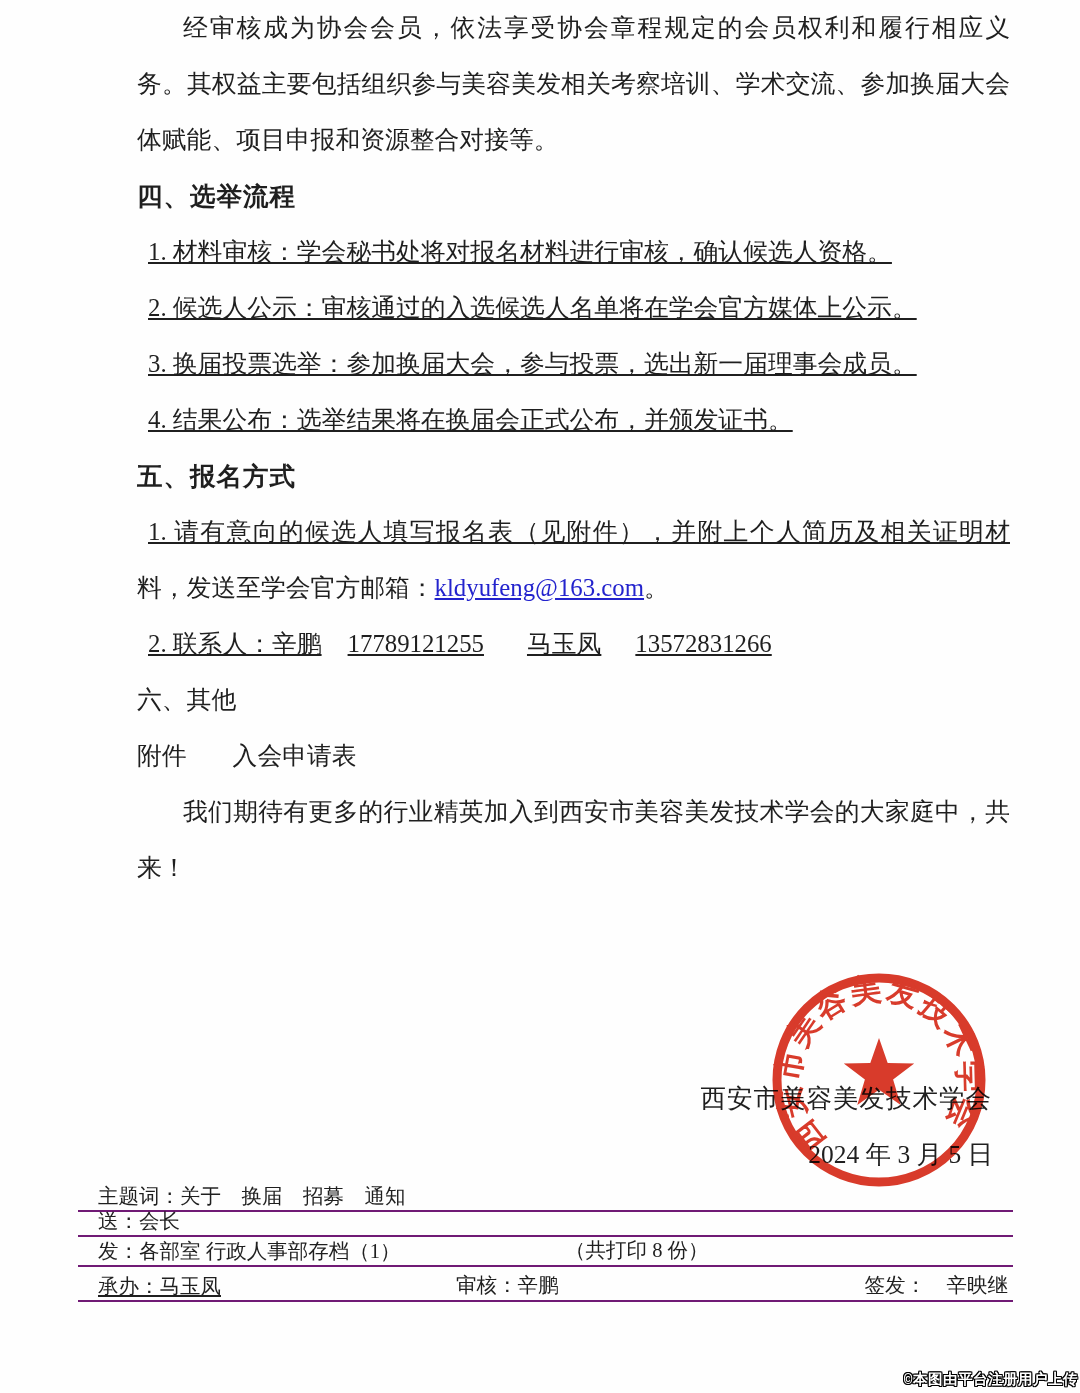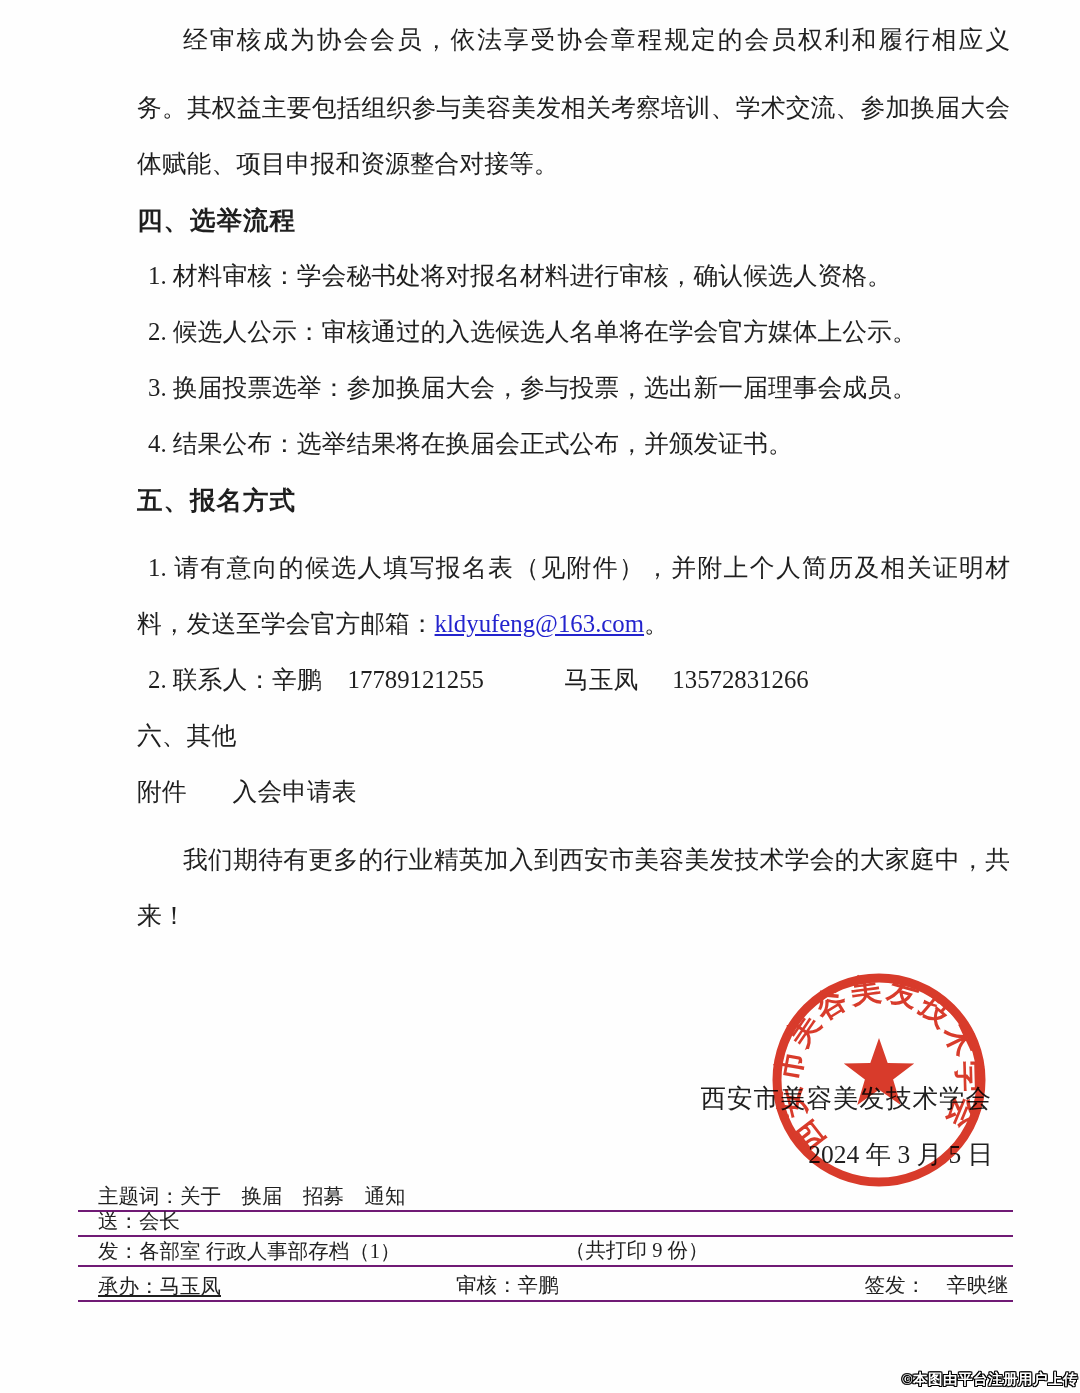--- a/index.html
+++ b/index.html
@@ -4,27 +4,27 @@
 <style>
   html,body{margin:0;padding:0;}
   body{
     width:1080px;height:1393px;position:relative;overflow:hidden;
     background:#fefefe;color:#1f1f1f;
     font-family:"Liberation Serif","DejaVu Serif",serif;
   }
   
   .doc{position:absolute;left:137px;top:0;width:873px;}
   .ln{font-size:24.8px;line-height:56px;height:56px;}
-  .jl{text-align:justify;text-align-last:justify;margin-top:12px;}
+  .jl{text-align:justify;text-align-last:justify;}
   .ind{text-indent:46px;}
-  .it{padding-left:11px;}
+  .it{padding-left:11px;text-decoration:underline;}
   .hd{font-weight:700;font-size:25.5px;font-family:"Liberation Sans","DejaVu Sans",sans-serif;letter-spacing:1px;}
   a.email{color:#2323cd;text-decoration:underline;}
   .gap-sm{margin-left:26px;}
-  .gap-lg{margin-left:80px;}
+  .gap-lg{margin-left:43px;}
   .gap-md{margin-left:34px;}
   .gap-att{margin-left:46px;}
   
   .sig-org{position:absolute;right:88px;top:1084px;font-size:25.5px;line-height:30px;letter-spacing:1px;}
   .sig-date{position:absolute;right:87px;top:1140px;font-size:25.5px;line-height:30px;}
   
   .seal{position:absolute;left:765px;top:966px;width:228px;height:228px;
         mix-blend-mode:multiply;opacity:.95;z-index:5;}
   
   .footer{position:absolute;left:78px;top:1186px;width:935px;font-size:20.5px;}
@@ -33,21 +33,21 @@
   .frow.r1{height:24px;}
   .frow.r2{height:23px;}
   .frow.r3{height:28px;}
   .frow.r4{height:33px;margin-top:0;text-decoration:underline;}
   .fcell-mid3{position:absolute;left:487px;bottom:1px;}
   .fcell-mid4{position:absolute;left:378px;bottom:1px;}
   .fcell-right4{position:absolute;right:5px;bottom:1px;}
   
   .watermark{
     position:absolute;right:2px;bottom:4px;
-    font-family:Liberation Serif, serif;
+    font-family:Liberation Mono, monospace;
     font-size:14.5px;font-weight:700;color:#ffffff;letter-spacing:.5px;
     text-shadow:-1px -1px 0 #000,1px -1px 0 #000,-1px 1px 0 #000,1px 1px 0 #000,
                  0 -1px 0 #000,0 1px 0 #000,-1px 0 0 #000,1px 0 0 #000;
     z-index:6;
   }
 </style>
 </head>
 <body>
 
 <div class="doc">
@@ -93,21 +93,21 @@
 
 <div class="footer">
   <div class="frow r1">
     <span>主题词：关于　换届　招募　通知</span>
   </div>
   <div class="frow r2">
     <span>送：会长</span>
   </div>
   <div class="frow r3">
     <span>发：各部室 行政人事部存档（1）</span>
-    <span class="fcell-mid3">（共打印 9 份）</span>
+    <span class="fcell-mid3">（共打印 8 份）</span>
   </div>
   <div class="frow r4">
     <span>承办：马玉凤</span>
     <span class="fcell-mid4">审核：辛鹏</span>
     <span class="fcell-right4">签发：　辛映继</span>
   </div>
 </div>
 
 <div class="watermark">©本图由平台注册用户上传</div>
 

